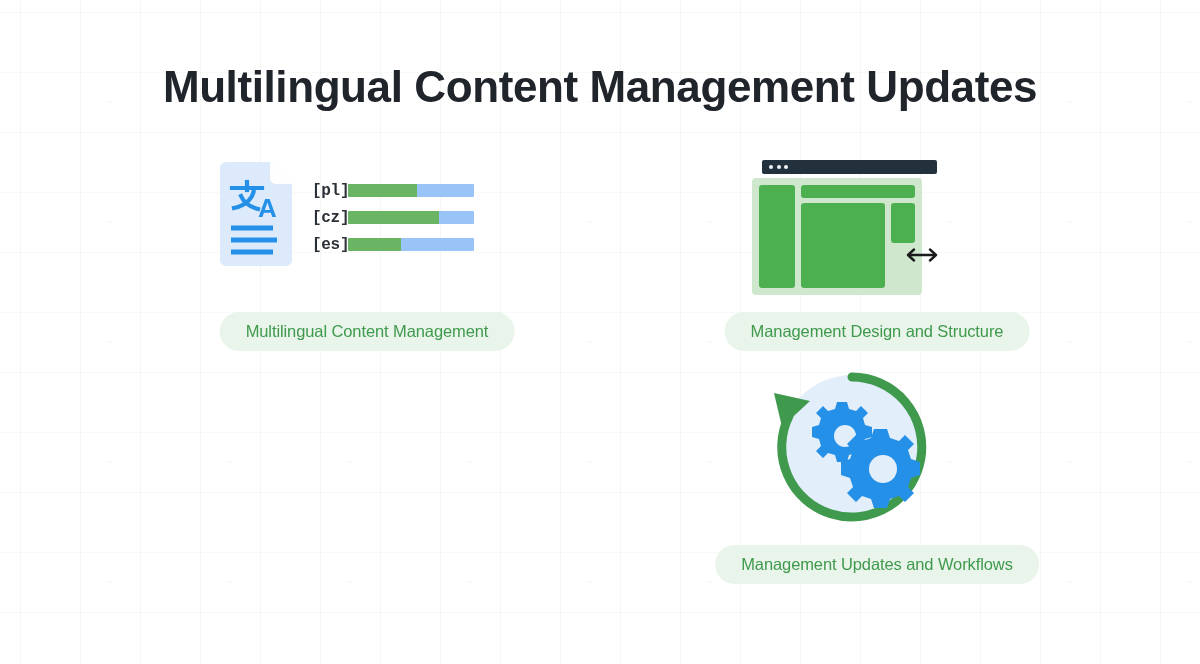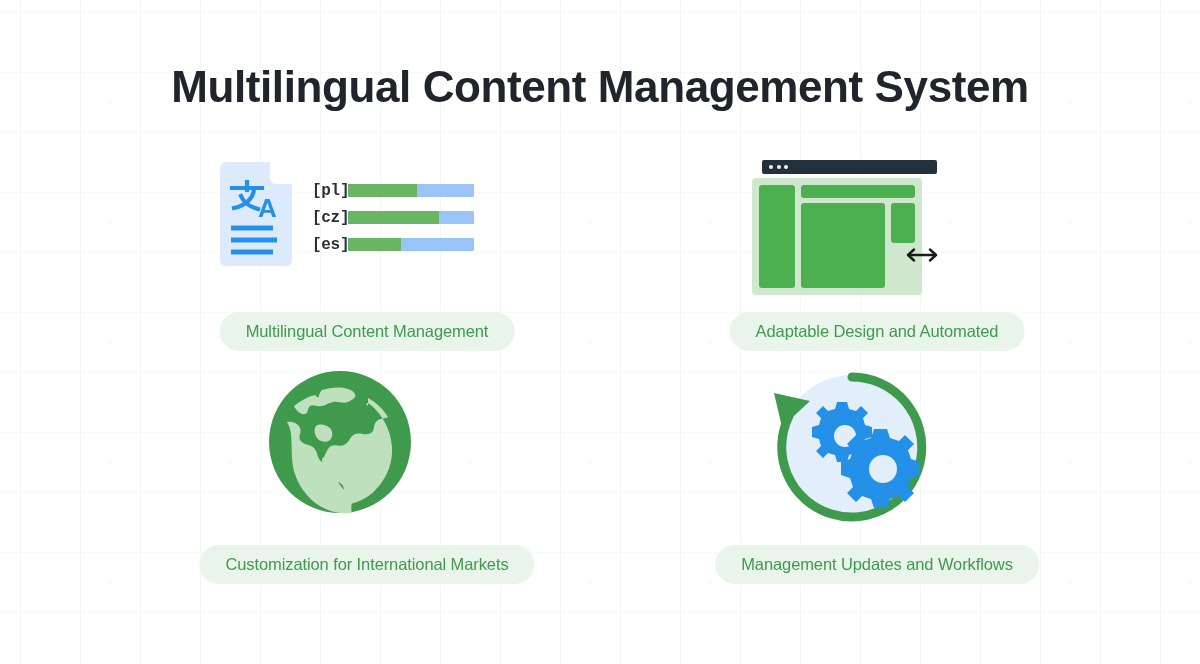--- a/index.html
+++ b/index.html
@@ -167,21 +167,21 @@
   }
 </style>
 </head>
 <body>
 
 <div id="stage">
 
   <div id="grid"></div>
   <div id="grid2"></div>
 
-  <h1 id="page-title">Multilingual Content Management System</h1>
+  <h1 id="page-title">Multilingual Content Management Updates</h1>
 
   <div class="cell" id="cell-tl">
     <div class="art">
       <div id="translate-group">
 
         <svg id="doc-icon" viewBox="0 0 72 104">
           <path d="M0 6a6 6 0 0 1 6-6h44l22 22v76a6 6 0 0 1-6 6H6a6 6 0 0 1-6-6z" fill="#ddeafb"></path>
           <path d="M50 0l22 22H56a6 6 0 0 1-6-6z" fill="#ffffff"></path>
           <g fill="none" stroke="#2490e8" stroke-width="4.2" stroke-linecap="square">
             <path d="M12 26h30"></path>
@@ -243,39 +243,23 @@
         <svg id="resize-arrow" viewBox="0 0 36 22">
           <g stroke="#1a1a1a" stroke-width="2.4" fill="none" stroke-linecap="round" stroke-linejoin="round">
             <path d="M5 11h26"></path>
             <path d="M10 5.5L4 11l6 5.5"></path>
             <path d="M26 5.5l6 5.5-6 5.5"></path>
           </g>
         </svg>
 
       </div>
     </div>
-    <div class="pill">Adaptable Design and Automated</div>
+    <div class="pill">Management Design and Structure</div>
   </div>
 
-  <div class="cell" id="cell-bl">
-    <div class="art">
-      <svg id="globe-group" viewBox="0 0 144 144">
-        <circle cx="72" cy="72" r="71" fill="#3f9a4d"></circle>
-        <g fill="#bfe0bc">
-          <path d="M26 36c6-5 13-9 21-11 3 4 9 3 12 6 2 3-3 5-6 5-4 1-8-2-11 0-3 2-1 7-5 8-5 1-9-4-11-8z"></path>
-          <path d="M54 20c7-2 15-3 22-2 4 1 9 2 11 6 2 4-4 6-7 8-5 2-10-1-15 0-4 1-8 4-12 2-4-2-3-10 1-14z"></path>
-          <path d="M19 52c5-1 11 1 13 6 2 4-2 8 0 12 3 5 10 4 14 8 4 4 3 11 8 14 4 2 9 1 12 5 4 5 2 13 6 18 3 5 9 7 11 12 2 5-1 11 1 16-8 1-16 0-24-3-10-4-19-11-25-20-7-10-11-22-11-34-1-12 1-24-5-34z"></path>
-          <path d="M48 56c4-3 10-1 14 2 3 3 3 9 0 12-3 3-9 2-12-1-3-3-5-9-2-13z"></path>
-          <path d="M100 28c8 4 15 11 20 19-4 2-9 1-12 5-3 3-1 9-5 11-5 3-11-1-16 1-5 2-6 9-11 11-4 2-9-1-13 1-5 3-5 10-9 13 0 6 3 12 7 16 4 5 11 6 14 11 3 6 1 13 3 19 13-2 25-9 33-19 9-11 14-25 13-39-1-18-11-35-24-44-2 0-2 2 0 3z"></path>
-          <path d="M118 62c4 2 5 8 3 12-2 4-8 5-11 2-3-3-2-9 1-12 2-2 5-3 7-2z"></path>
-        </g>
-      </svg>
-    </div>
-    <div class="pill">Customization for International Markets</div>
-  </div>
 
   <div class="cell" id="cell-br">
     <div class="art">
       <svg id="gears-group" viewBox="0 0 168 160">
         <circle cx="86" cy="82" r="72" fill="#e3eefb"></circle>
         <path d="M86 12a70 70 0 1 1-63 39" fill="none" stroke="#3f9a4d" stroke-width="9" stroke-linecap="round"></path>
         <path d="M8 28 L44 36 L16 62 Z" fill="#3f9a4d"></path>
 
         <g fill="#2490e8">
           <path d="M62 46 l7-2 2-7 h10 l2 7 7 2 5-5 7 7 -5 5 2 7 7 2 v10 l-7 2 -2 7 5 5 -7 7 -5-5 -7 2 -2 7 h-10 l-2-7 -7-2 -5 5 -7-7 5-5 -2-7 -7-2 v-10 l7-2 2-7 -5-5 7-7z"></path>

